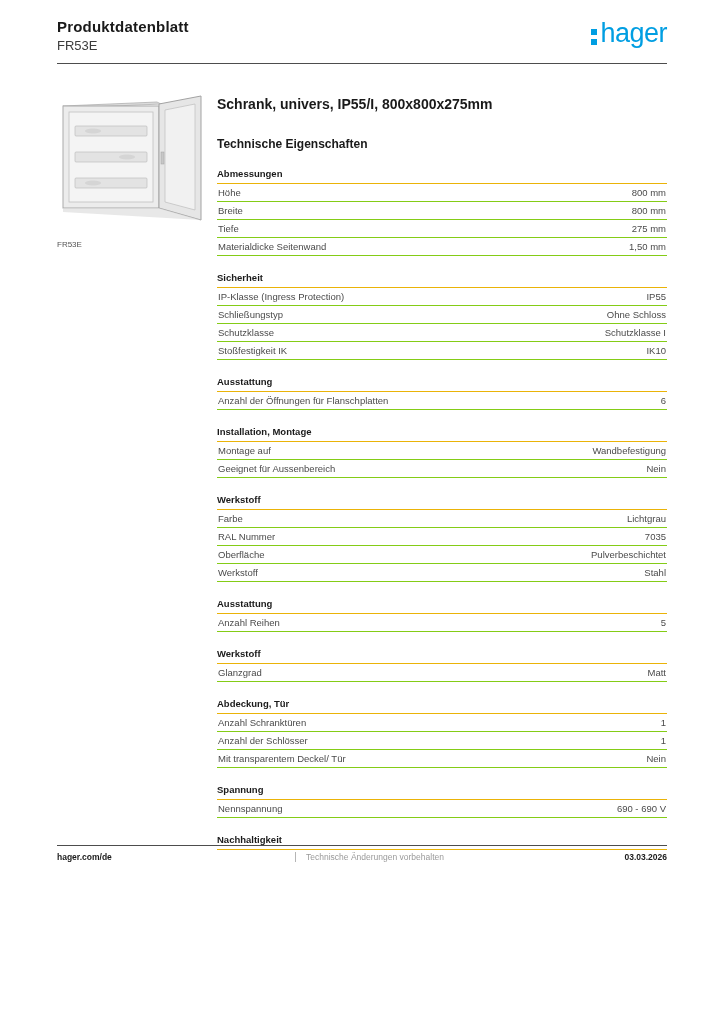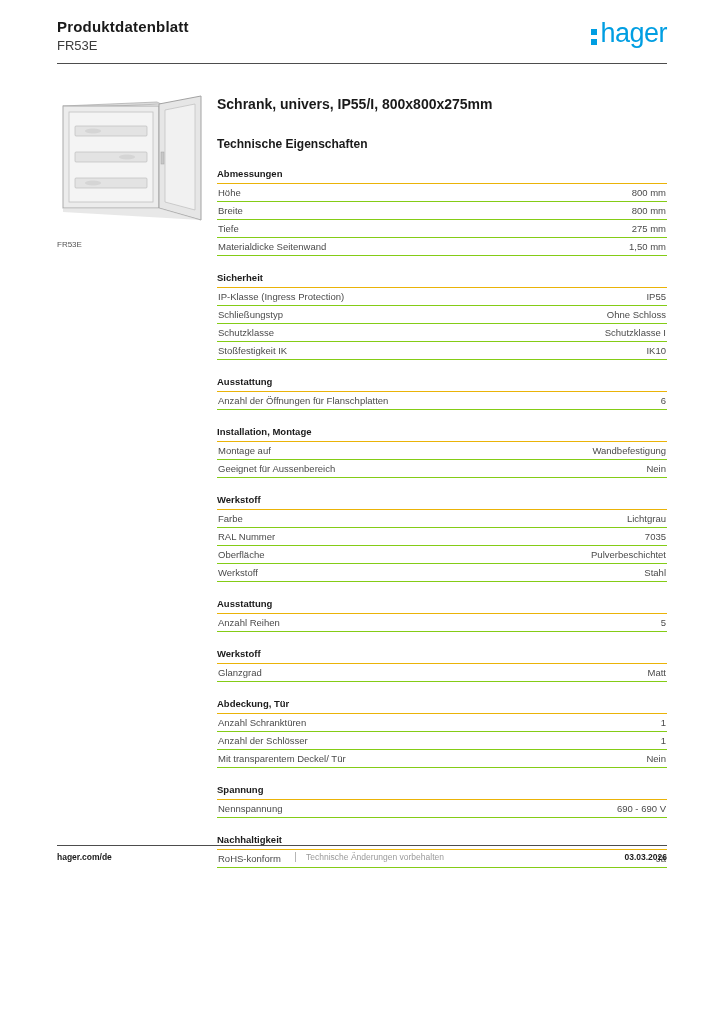--- a/index.html
+++ b/index.html
@@ -217,24 +217,20 @@
           </div>
           <div class="section">
             <div class="section-title">Spannung</div>
             <div class="spec-row">
               <span class="spec-label">Nennspannung</span>
               <span class="spec-value">690 - 690 V</span>
             </div>
           </div>
           <div class="section">
             <div class="section-title">Nachhaltigkeit</div>
-            <div class="spec-row">
-              <span class="spec-label">RoHS-konform</span>
-              <span class="spec-value">Ja</span>
-            </div>
           </div>
         </div>
     </div>
 
   </div>
 
   <div class="footer">
     <span class="footer-left">hager.com/de</span>
     <span class="footer-divider"></span>
     <span class="footer-center">Technische Änderungen vorbehalten</span>

